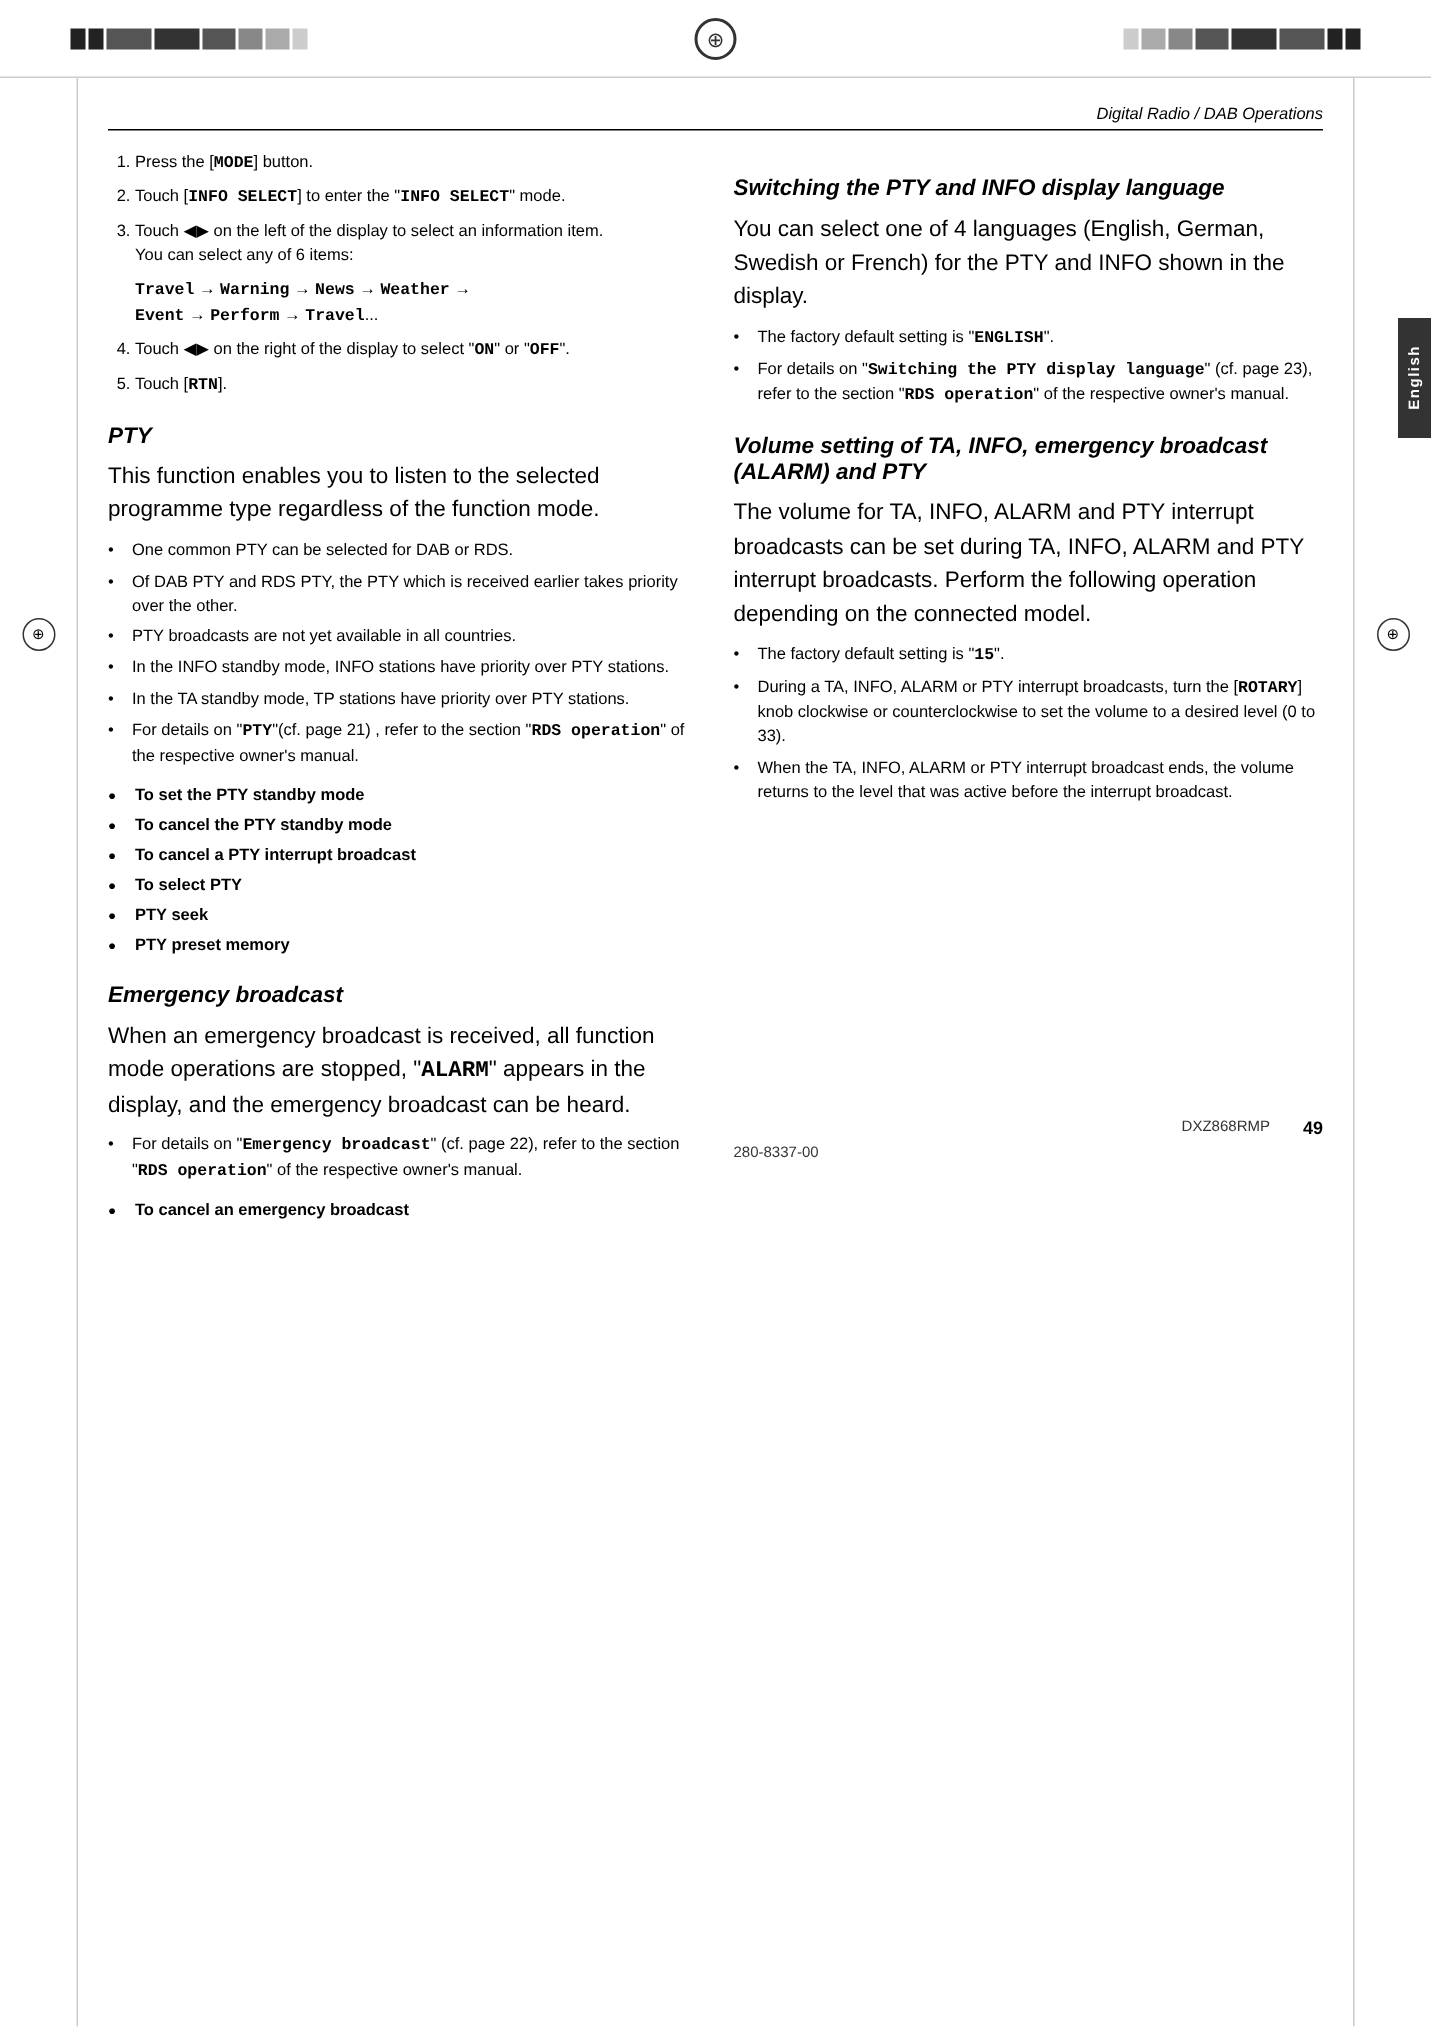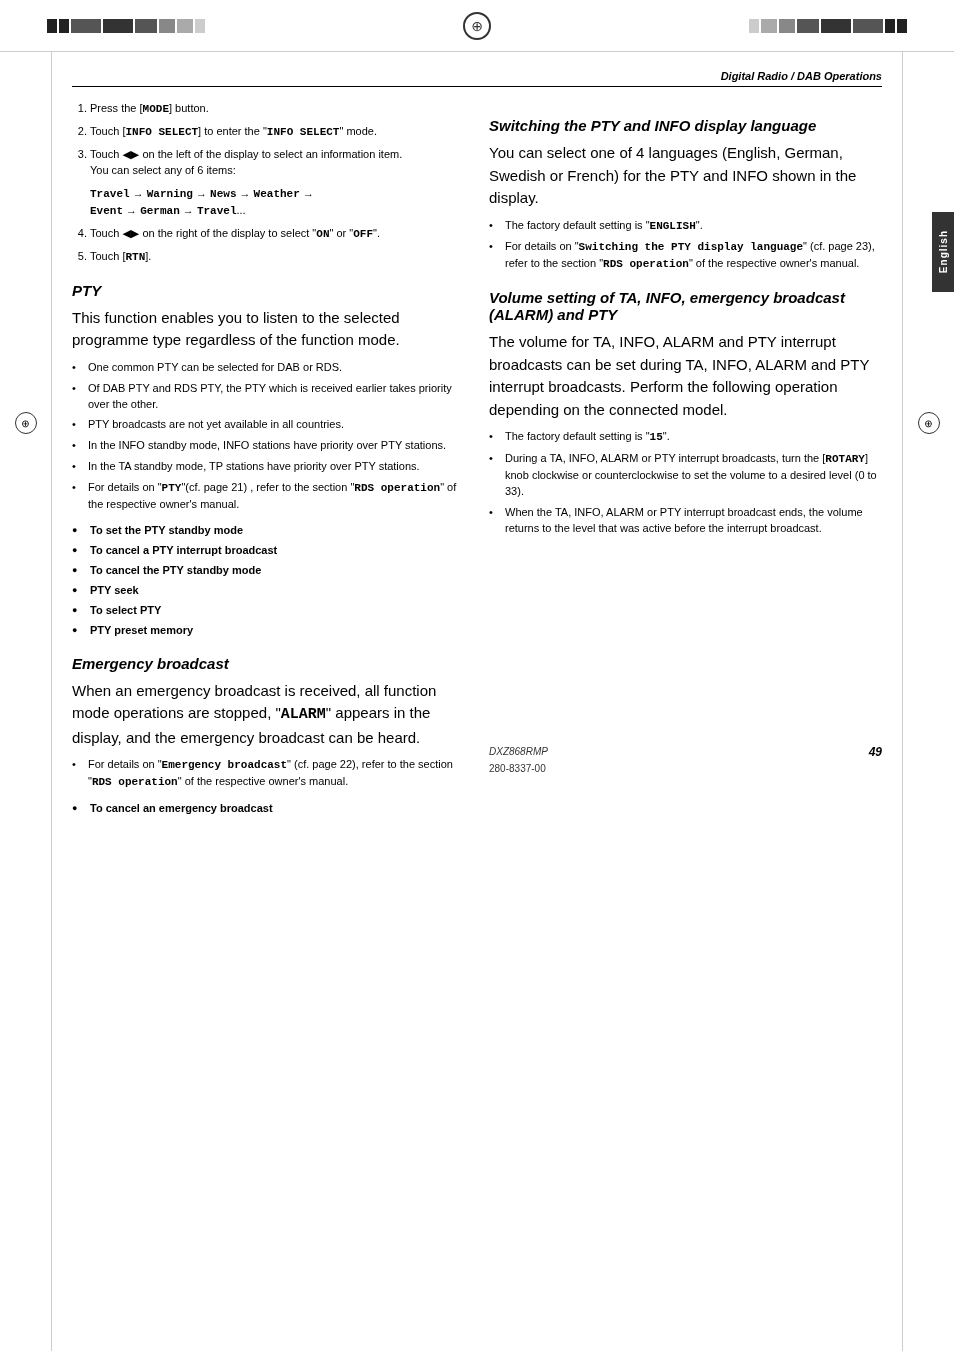--- a/index.html
+++ b/index.html
@@ -130,21 +130,21 @@
       flex: 1;
       padding: 18px 20px 30px 20px;
       min-height: 1299px;
       position: relative;
     }
 
     
     .section-heading-right {
       text-align: right;
       font-style: italic;
-      font-weight: bold;
+      font-weight: normal;
       font-size: 11px;
       margin-bottom: 14px;
       padding-bottom: 4px;
       border-bottom: 1px solid #000;
     }
 
     
     .two-col {
       display: flex;
       gap: 24px;
@@ -225,25 +225,24 @@
       left: 0;
       top: 0;
       font-size: 9px;
       line-height: 1.6;
     }
 
     
     .page-number-area {
       display: flex;
       align-items: center;
-      justify-content: space-between;
-      gap: 0;
+      justify-content: flex-end;
+      gap: 22px;
       margin-top: 20px;
       padding-top: 8px;
-      font-style: italic;
     }
     .page-model {
       font-size: 10px;
       color: #333;
     }
     .page-number {
       font-size: 12px;
       font-weight: bold;
     }
     .doc-number {
@@ -314,21 +313,21 @@
             Press the [<b>MODE</b>] button.
           </li>
           <li>
             Touch [<b>INFO SELECT</b>] to enter the "<b>INFO SELECT</b>" mode.
           </li>
           <li>
             Touch ◀▶ on the left of the display to select an information item.<br>
             You can select any of 6 items:
             <div class="info-select-block">
               <b>Travel</b> → <b>Warning</b> → <b>News</b> → <b>Weather</b> →<br>
-              <b>Event</b> → <b>German</b> → <b>Travel</b>...
+              <b>Event</b> → <b>Perform</b> → <b>Travel</b>...
             </div>
           </li>
           <li>
             Touch ◀▶ on the right of the display to select "<b>ON</b>" or "<b>OFF</b>".
           </li>
           <li>
             Touch [<b>RTN</b>].
           </li>
         </ol>
 
@@ -340,24 +339,24 @@
             <li>One common PTY can be selected for DAB or RDS.</li>
             <li>Of DAB PTY and RDS PTY, the PTY which is received earlier takes priority over the other.</li>
             <li>PTY broadcasts are not yet available in all countries.</li>
             <li>In the INFO standby mode, INFO stations have priority over PTY stations.</li>
             <li>In the TA standby mode, TP stations have priority over PTY stations.</li>
             <li>For details on "<b>PTY</b>"(cf. page 21) , refer to the section "<b>RDS operation</b>" of the respective owner's manual.</li>
           </ul>
 
           <ul class="circle-bullet-list">
             <li>To set the PTY standby mode</li>
+            <li>To cancel the PTY standby mode</li>
             <li>To cancel a PTY interrupt broadcast</li>
-            <li>To cancel the PTY standby mode</li>
+            <li>To select PTY</li>
             <li>PTY seek</li>
-            <li>To select PTY</li>
             <li>PTY preset memory</li>
           </ul>
         </div>
 
         <div>
           <div class="section-title">Emergency broadcast</div>
           <p class="body-text">
             When an emergency broadcast is received, all function mode operations are stopped,
             "<b>ALARM</b>" appears in the display, and the emergency broadcast can be heard.
           </p>

